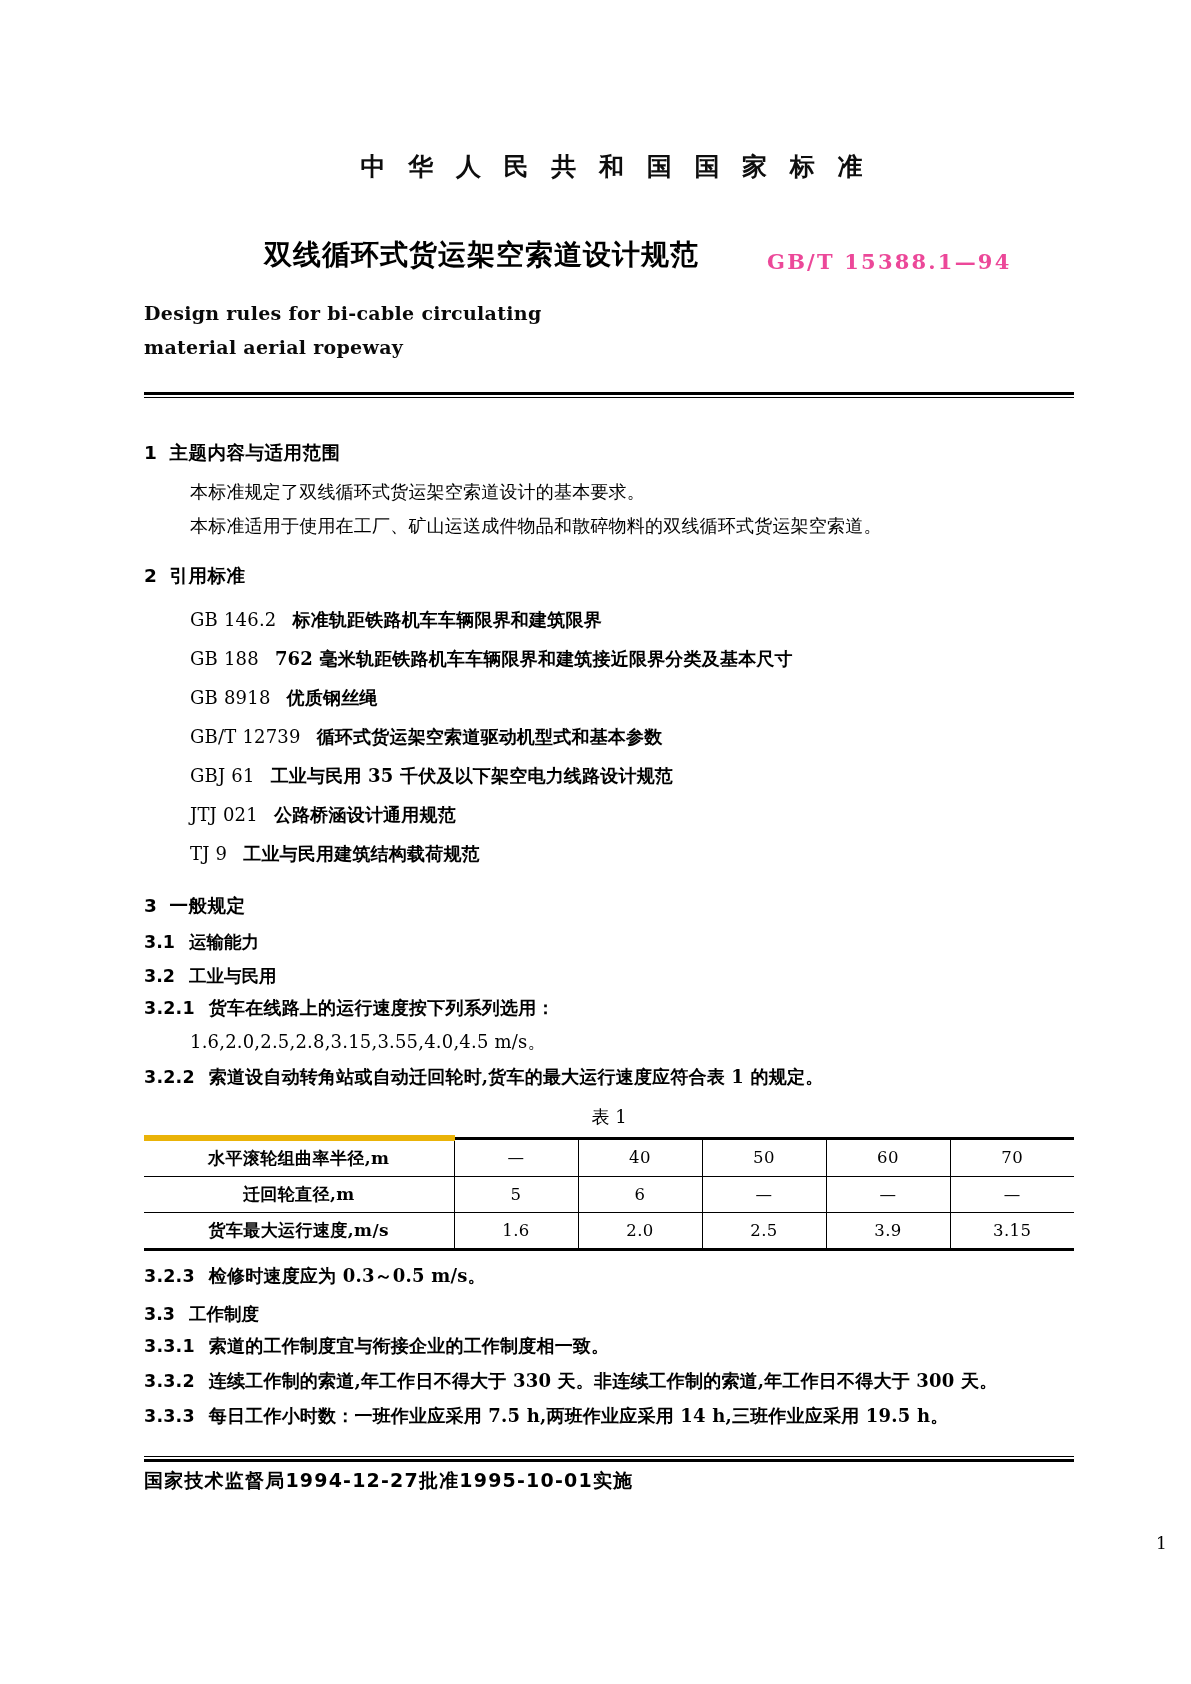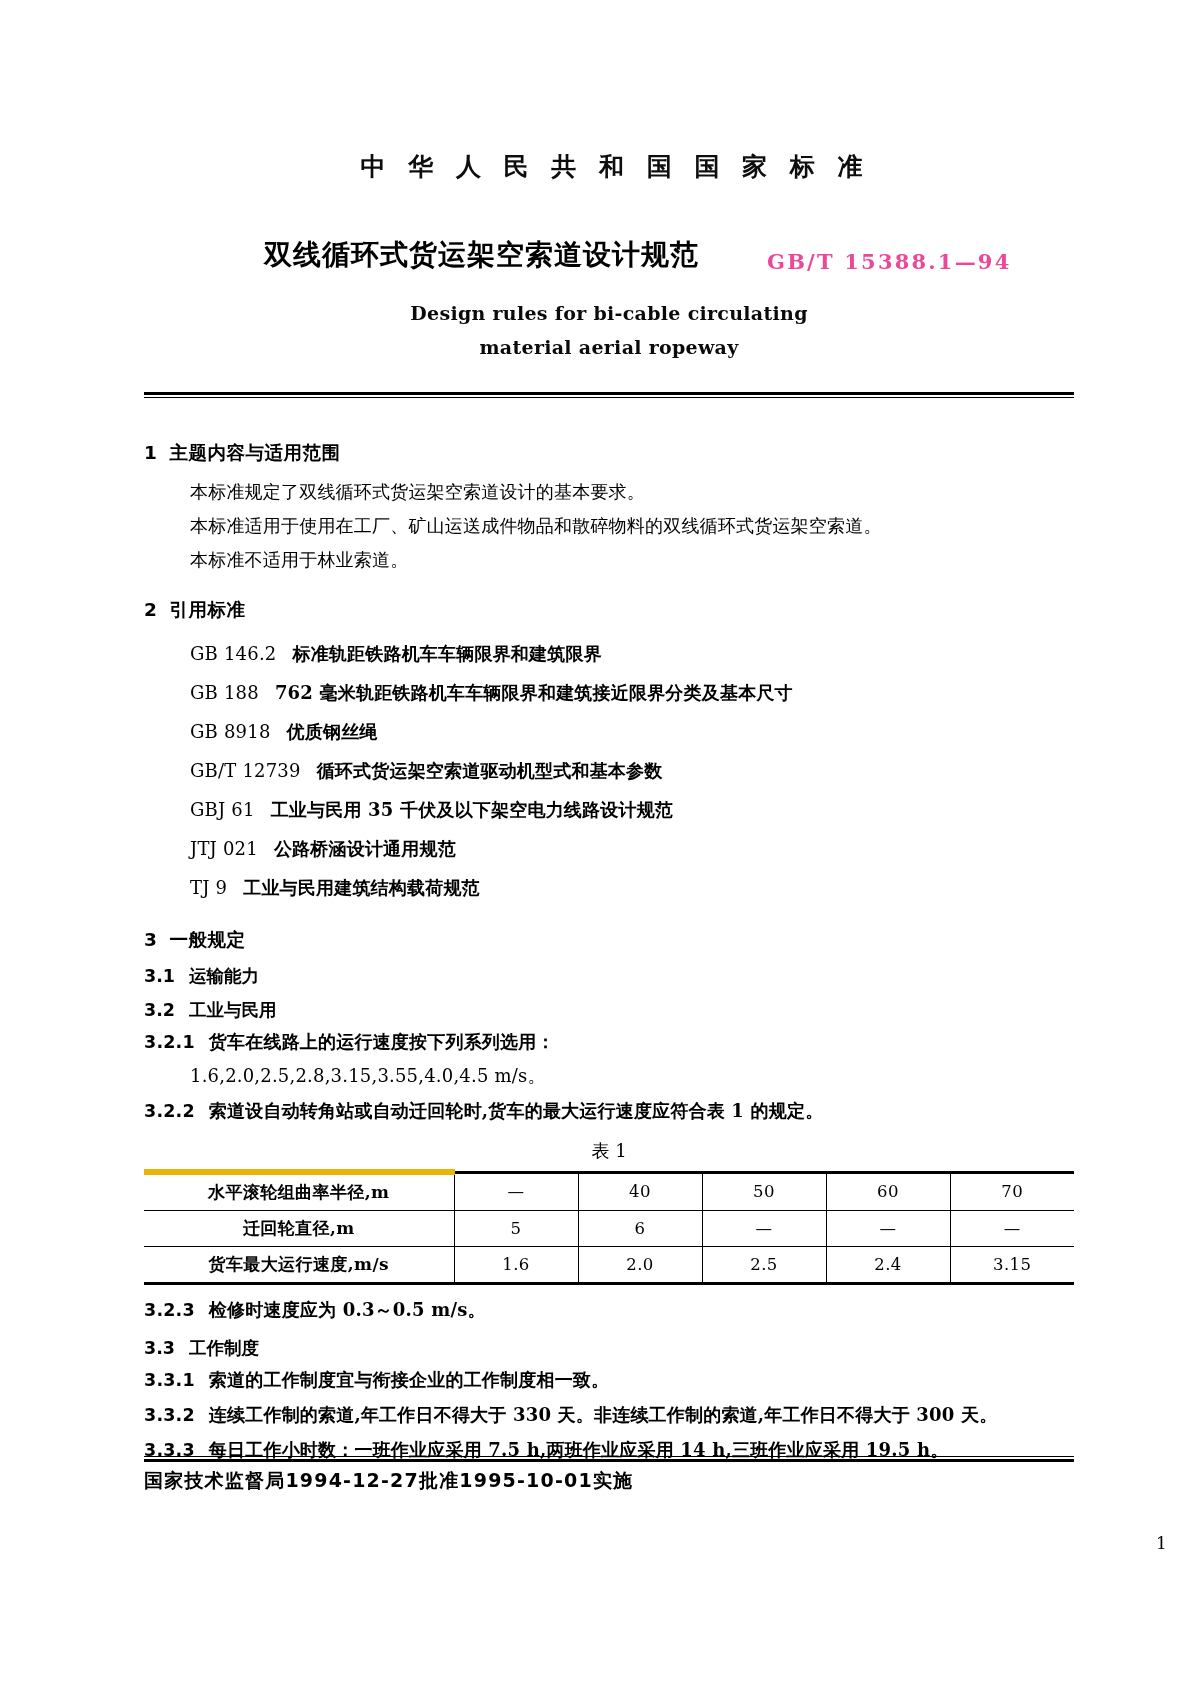--- a/index.html
+++ b/index.html
@@ -62,21 +62,21 @@
     letter-spacing: 2.2px;
     margin-left: 68px;
     white-space: nowrap;
     color: #ec4899;
   }
   .en-title {
     position: absolute;
     left: 128px;
     top: 296px;
     width: 930px;
-    text-align: center;
+    text-align: left;
     font-family: "DejaVu Serif", "Liberation Serif", serif;
     font-weight: bold;
     font-size: 19px;
     line-height: 34px;
     letter-spacing: 0.3px;
     color: #0a0a0a;
   }
   .rule-top {
     position: absolute;
     left: 128px;
@@ -226,21 +226,20 @@
 
   <div class="rule-top"></div>
 
   <div class="body">
 
     <div class="h2">
       <span class="num">1</span><span>主题内容与适用范围</span>
     </div>
     <div class="para indent">本标准规定了双线循环式货运架空索道设计的基本要求。</div>
     <div class="para indent">本标准适用于使用在工厂、矿山运送成件物品和散碎物料的双线循环式货运架空索道。</div>
-    <div class="para indent">本标准不适用于林业索道。</div>
 
     <div class="h2">
       <span class="num">2</span><span>引用标准</span>
     </div>
     <div class="refs">
       <div class="para">
         <span class="ref-code">GB 146.2</span><span class="ref-name">标准轨距铁路机车车辆限界和建筑限界</span>
       </div>
       <div class="para">
         <span class="ref-code">GB 188</span><span class="ref-name">762 毫米轨距铁路机车车辆限界和建筑接近限界分类及基本尺寸</span>
@@ -309,21 +308,21 @@
             <td>6</td>
             <td>—</td>
             <td>—</td>
             <td>—</td>
           </tr>
           <tr>
             <td class="rowhdr">货车最大运行速度,m/s</td>
             <td>1.6</td>
             <td>2.0</td>
             <td>2.5</td>
-            <td>2.4</td>
+            <td>3.9</td>
             <td>3.15</td>
           </tr>
         </tbody>
       </table>
     </div>
 
     <div class="clause" style="margin-top:9px;">
       <span class="cnum">3.2.3</span><span class="cntext">检修时速度应为 0.3～0.5 m/s。</span>
     </div>
 

